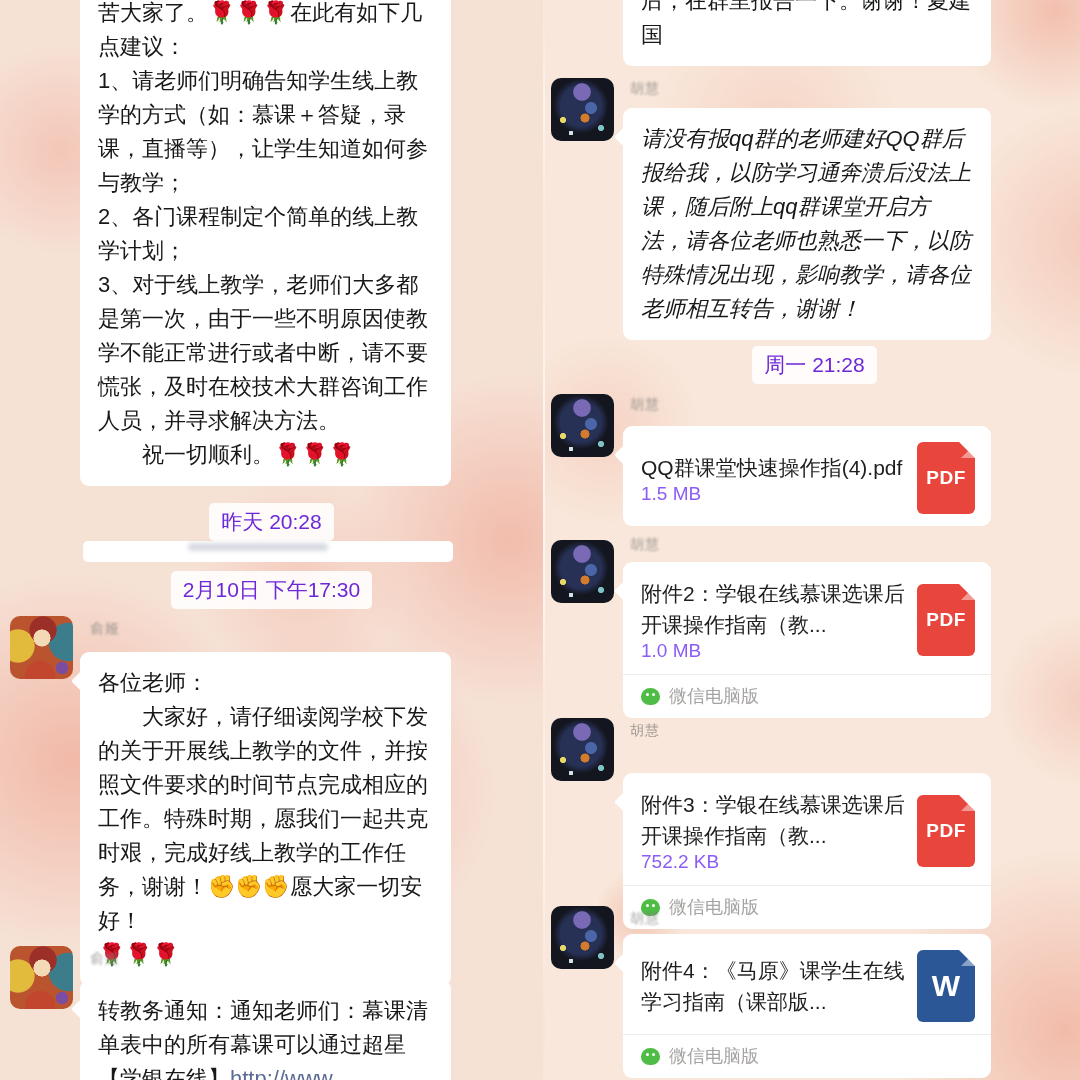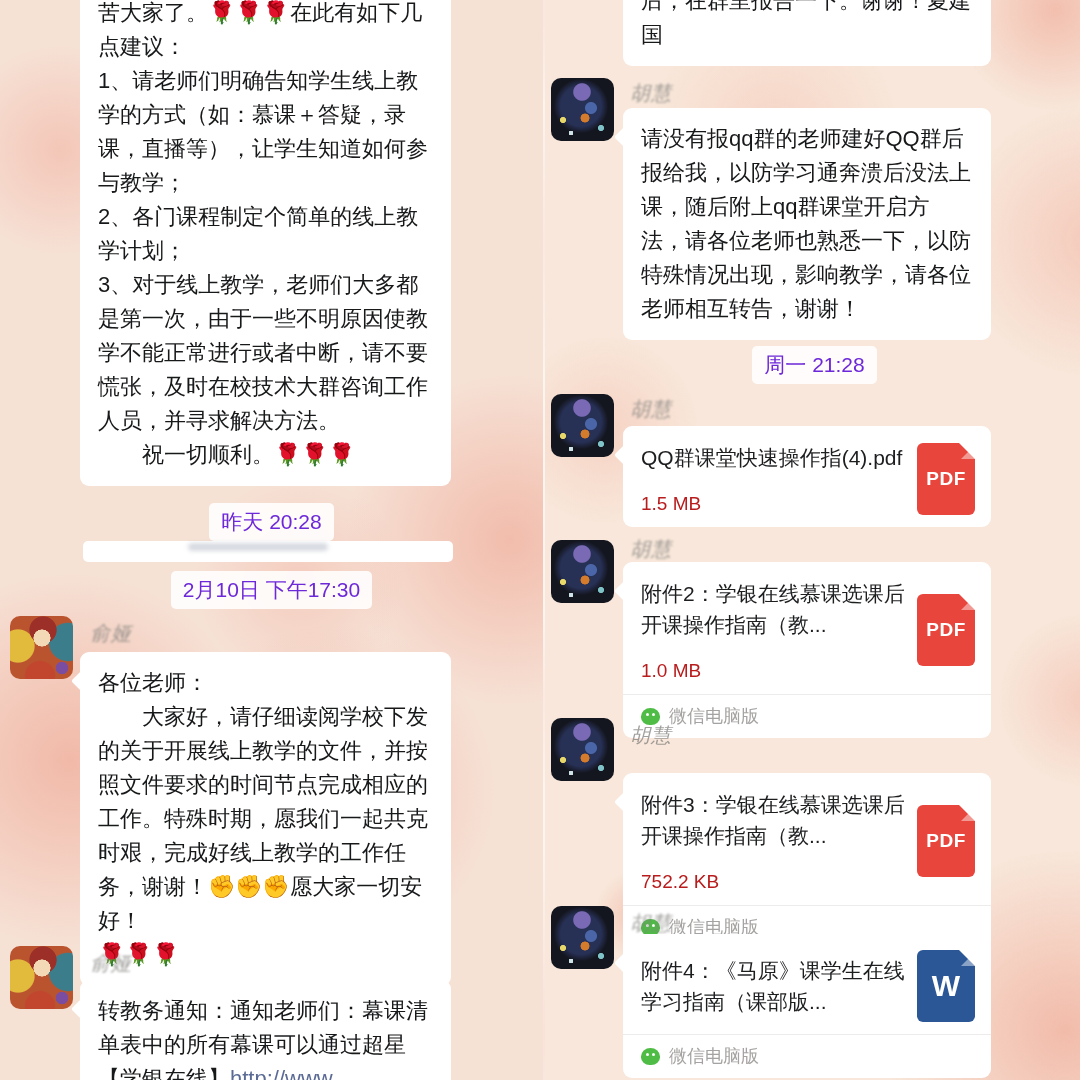--- a/index.html
+++ b/index.html
@@ -63,22 +63,22 @@
       radial-gradient(circle 15px at 31px 14px, #7a69b4 0 55%, rgba(0,0,0,0) 62%),
       radial-gradient(circle 10px at 40px 30px, #4a66a8 0 55%, rgba(0,0,0,0) 65%),
       radial-gradient(circle 6px at 34px 40px, #d57c2c 0 70%, rgba(0,0,0,0) 80%),
       radial-gradient(circle 4px at 12px 42px, #e8d86a 0 70%, rgba(0,0,0,0) 82%),
       radial-gradient(circle 4px at 50px 50px, #7fc3c9 0 70%, rgba(0,0,0,0) 82%),
       radial-gradient(circle 3px at 20px 55px, #cfe3e8 0 70%, rgba(0,0,0,0) 85%),
       radial-gradient(circle 34px at 30px 28px, #273055 0 60%, rgba(0,0,0,0) 80%),
       #14161f;
   }
   .sender-name{
-    position:absolute;font-size:20px;color:rgba(130,128,126,.75);
-    filter:blur(1.3px);letter-spacing:1px;font-style:italic;
+    position:absolute;font-size:14px;color:rgba(130,128,126,.75);
+    filter:blur(1.3px);letter-spacing:1px;
   }
   .sender-name.clear{filter:blur(.4px);}
   .ts-row{position:absolute;width:543px;display:flex;justify-content:center;}
   .ts-pill{
     background:rgba(255,255,255,.88);color:#6d28d9;
     font-size:21px;padding:5px 12px;border-radius:5px;
   }
   .remnant{
     position:absolute;background:#fff;border-radius:5px;height:21px;
   }
@@ -90,21 +90,21 @@
   
   .file-card{
     position:absolute;width:368px;background:#fff;border-radius:9px;
     box-sizing:border-box;
   }
   .file-main{display:flex;align-items:center;padding:16px 16px 12px 18px;}
   .file-text{flex:1;min-width:0;}
   .file-title{
     font-size:21px;line-height:31px;color:#1d1e20;word-break:break-all;
   }
-  .file-size{font-size:19px;color:#b91c1c;margin-top:20px;}
+  .file-size{font-size:19px;color:#8b5cf6;margin-top:0;}
   .doc-icon{
     position:relative;width:58px;height:72px;border-radius:6px;margin-left:12px;
     flex:0 0 auto;display:flex;align-items:center;justify-content:center;
     color:#fff;font-weight:bold;
   }
   .doc-pdf{background:#e8453c;font-size:19px;letter-spacing:.5px;}
   .doc-word{background:#2b5797;font-size:30px;}
   .doc-icon::before{ 
     content:"";position:absolute;top:0;right:0;
     border-top:16px solid #fff;border-left:16px solid transparent;
@@ -158,21 +158,21 @@
 🌹🌹🌹</div>
 
 <div class="avatar avatar-girl" style="left:10px;top:946px;"></div>
 <div class="sender-name" style="left:90px;top:950px;">俞娅</div>
 <div class="bubble tail" style="left:80px;top:980px;width:371px;height:110px;"><span>转教务通知：通知老师们：幕课清单表中的所有幕课可以通过超星【学银在线】</span><span class="link">http://www.</span></div>
 
 <div class="bubble" style="left:623px;top:-30px;width:368px;">后，在群里报告一下。谢谢！夏建国</div>
 
 <div class="avatar avatar-jelly" style="left:551px;top:78px;"></div>
 <div class="sender-name" style="left:630px;top:80px;">胡慧</div>
-<div class="bubble tail" style="left:623px;top:108px;width:368px;">请没有报qq群的老师建好QQ群后报给我，以防学习通奔溃后没法上课，随后附上qq群课堂开启方法，请各位老师也熟悉一下，以防特殊情况出现，影响教学，请各位老师相互转告，谢谢！</div>
+<div class="bubble tail" style="left:623px;top:108px;width:368px;font-style:italic;">请没有报qq群的老师建好QQ群后报给我，以防学习通奔溃后没法上课，随后附上qq群课堂开启方法，请各位老师也熟悉一下，以防特殊情况出现，影响教学，请各位老师相互转告，谢谢！</div>
 
 <div class="ts-row" style="left:543px;top:346px;">
   <span class="ts-pill">周一 21:28</span>
 </div>
 
 <div class="avatar avatar-jelly" style="left:551px;top:394px;"></div>
 <div class="sender-name" style="left:630px;top:396px;">胡慧</div>
 <div class="file-card tail" style="left:623px;top:426px;">
   <div class="file-main">
     <div class="file-text">

